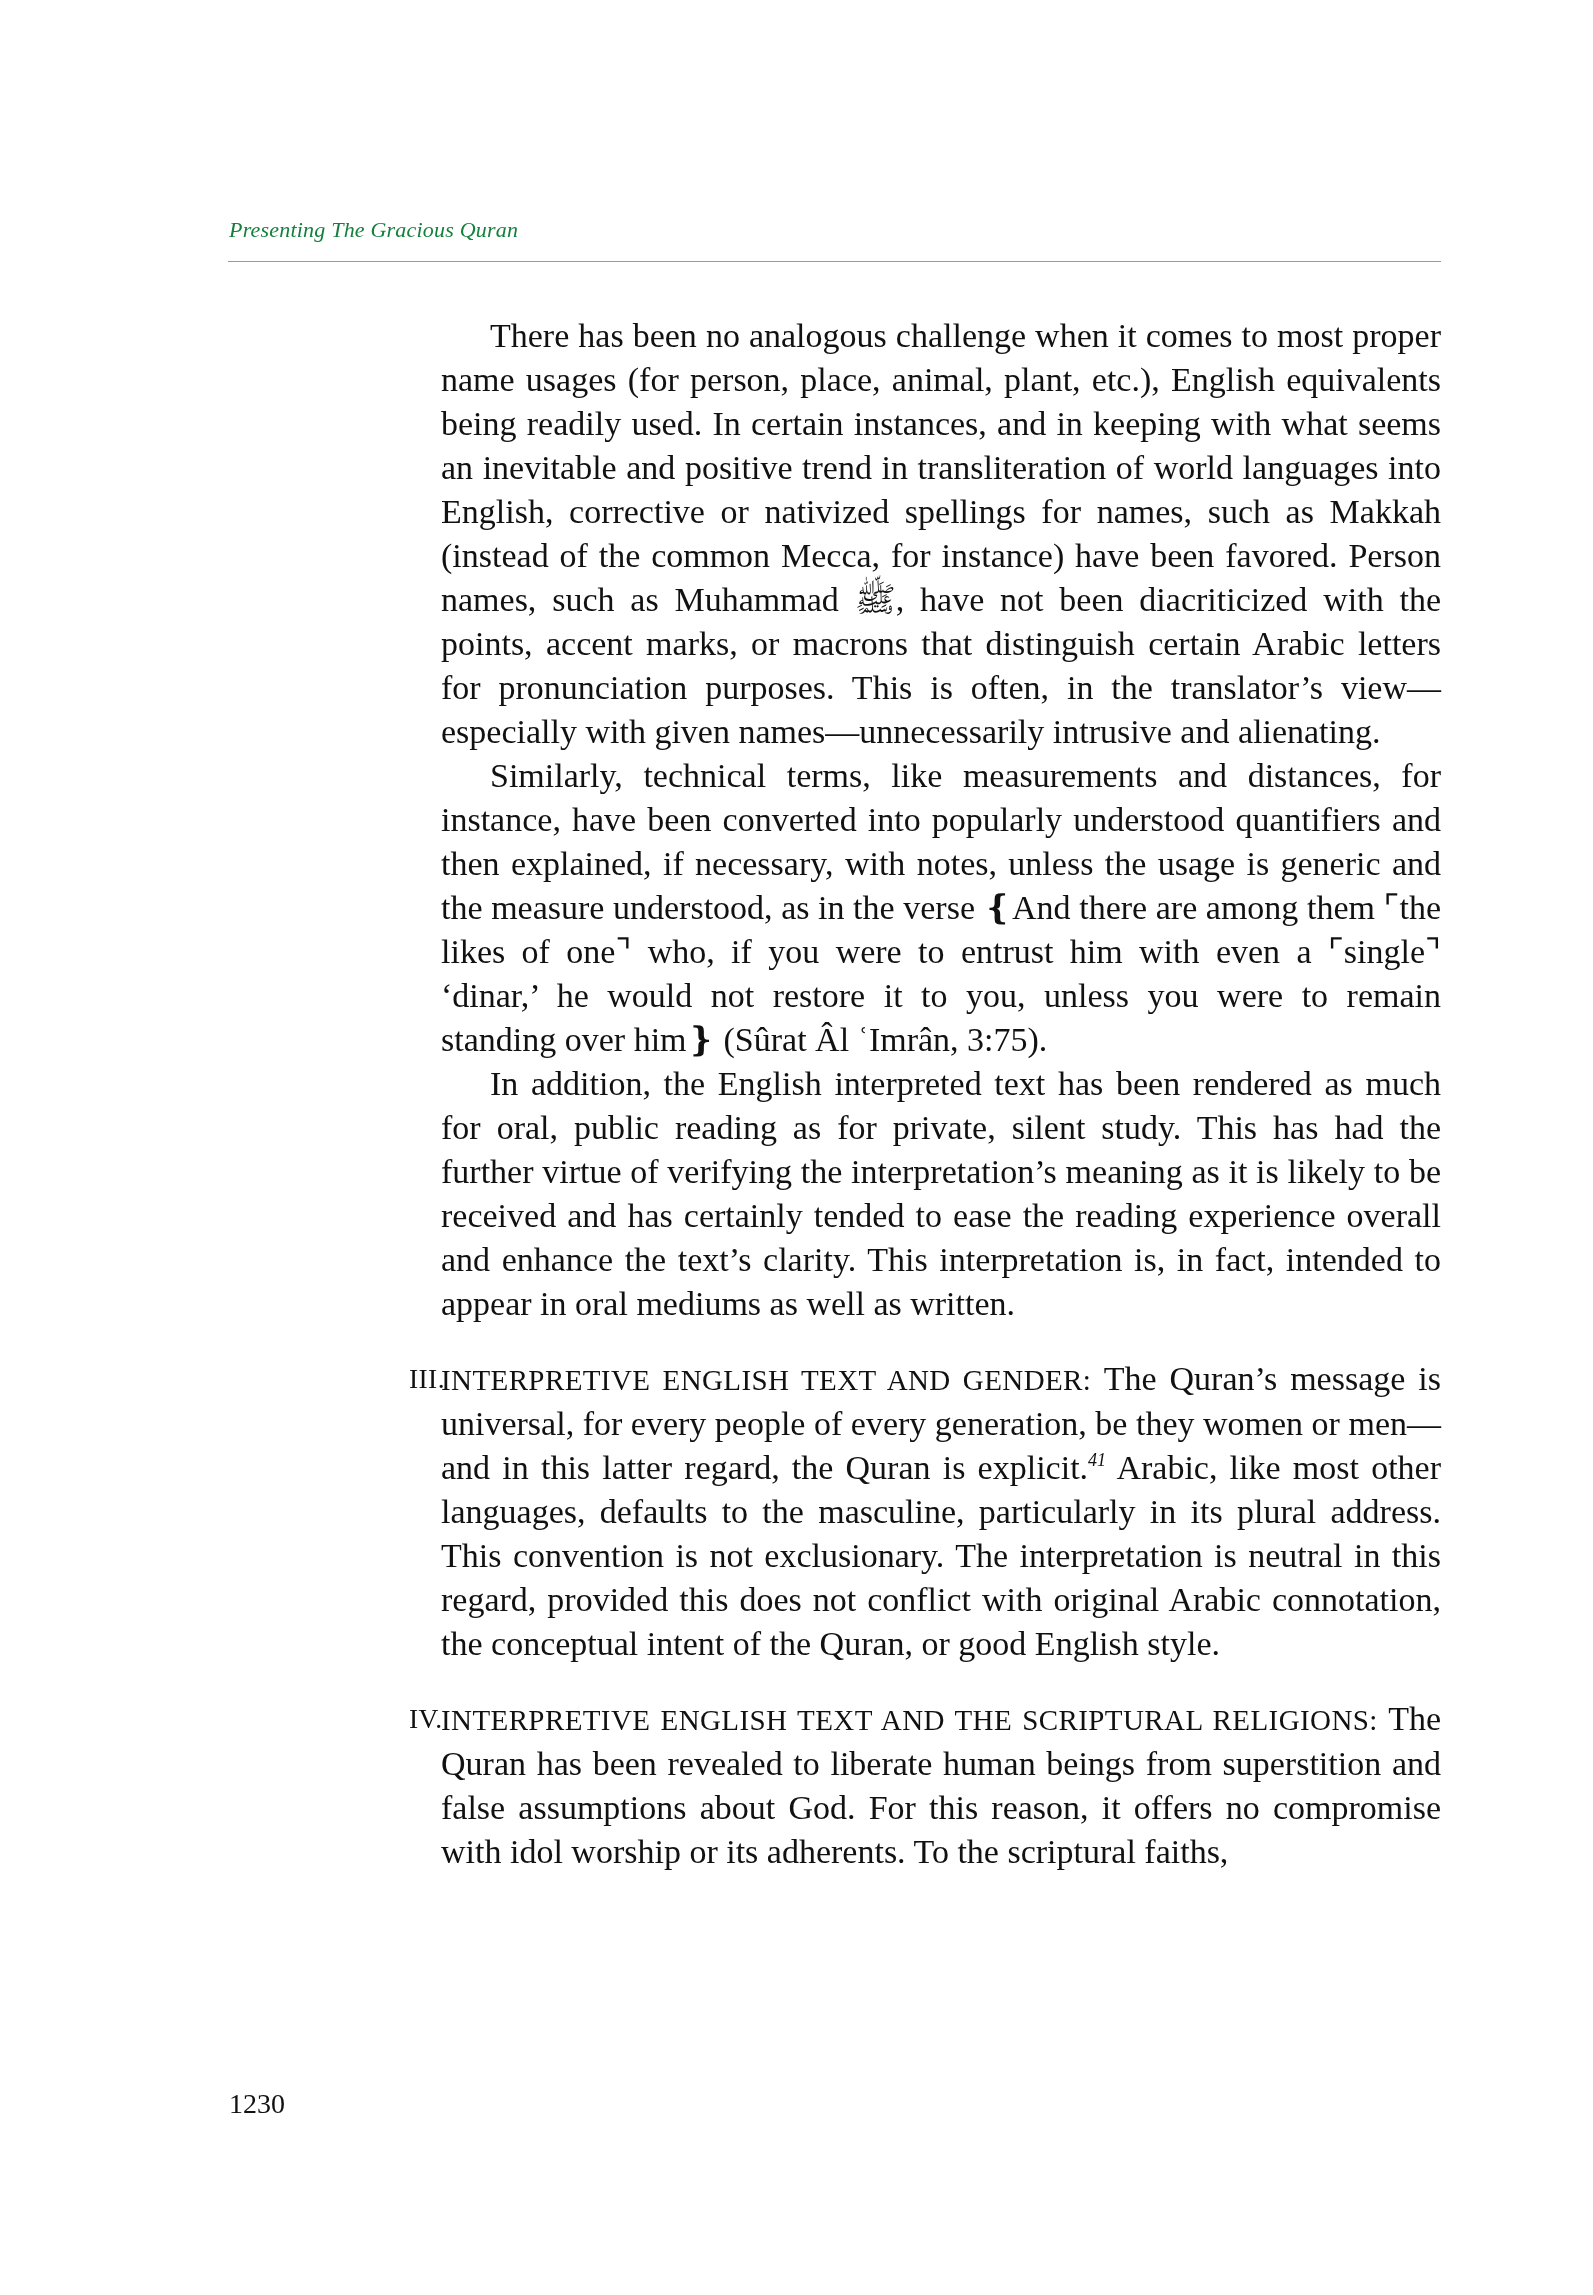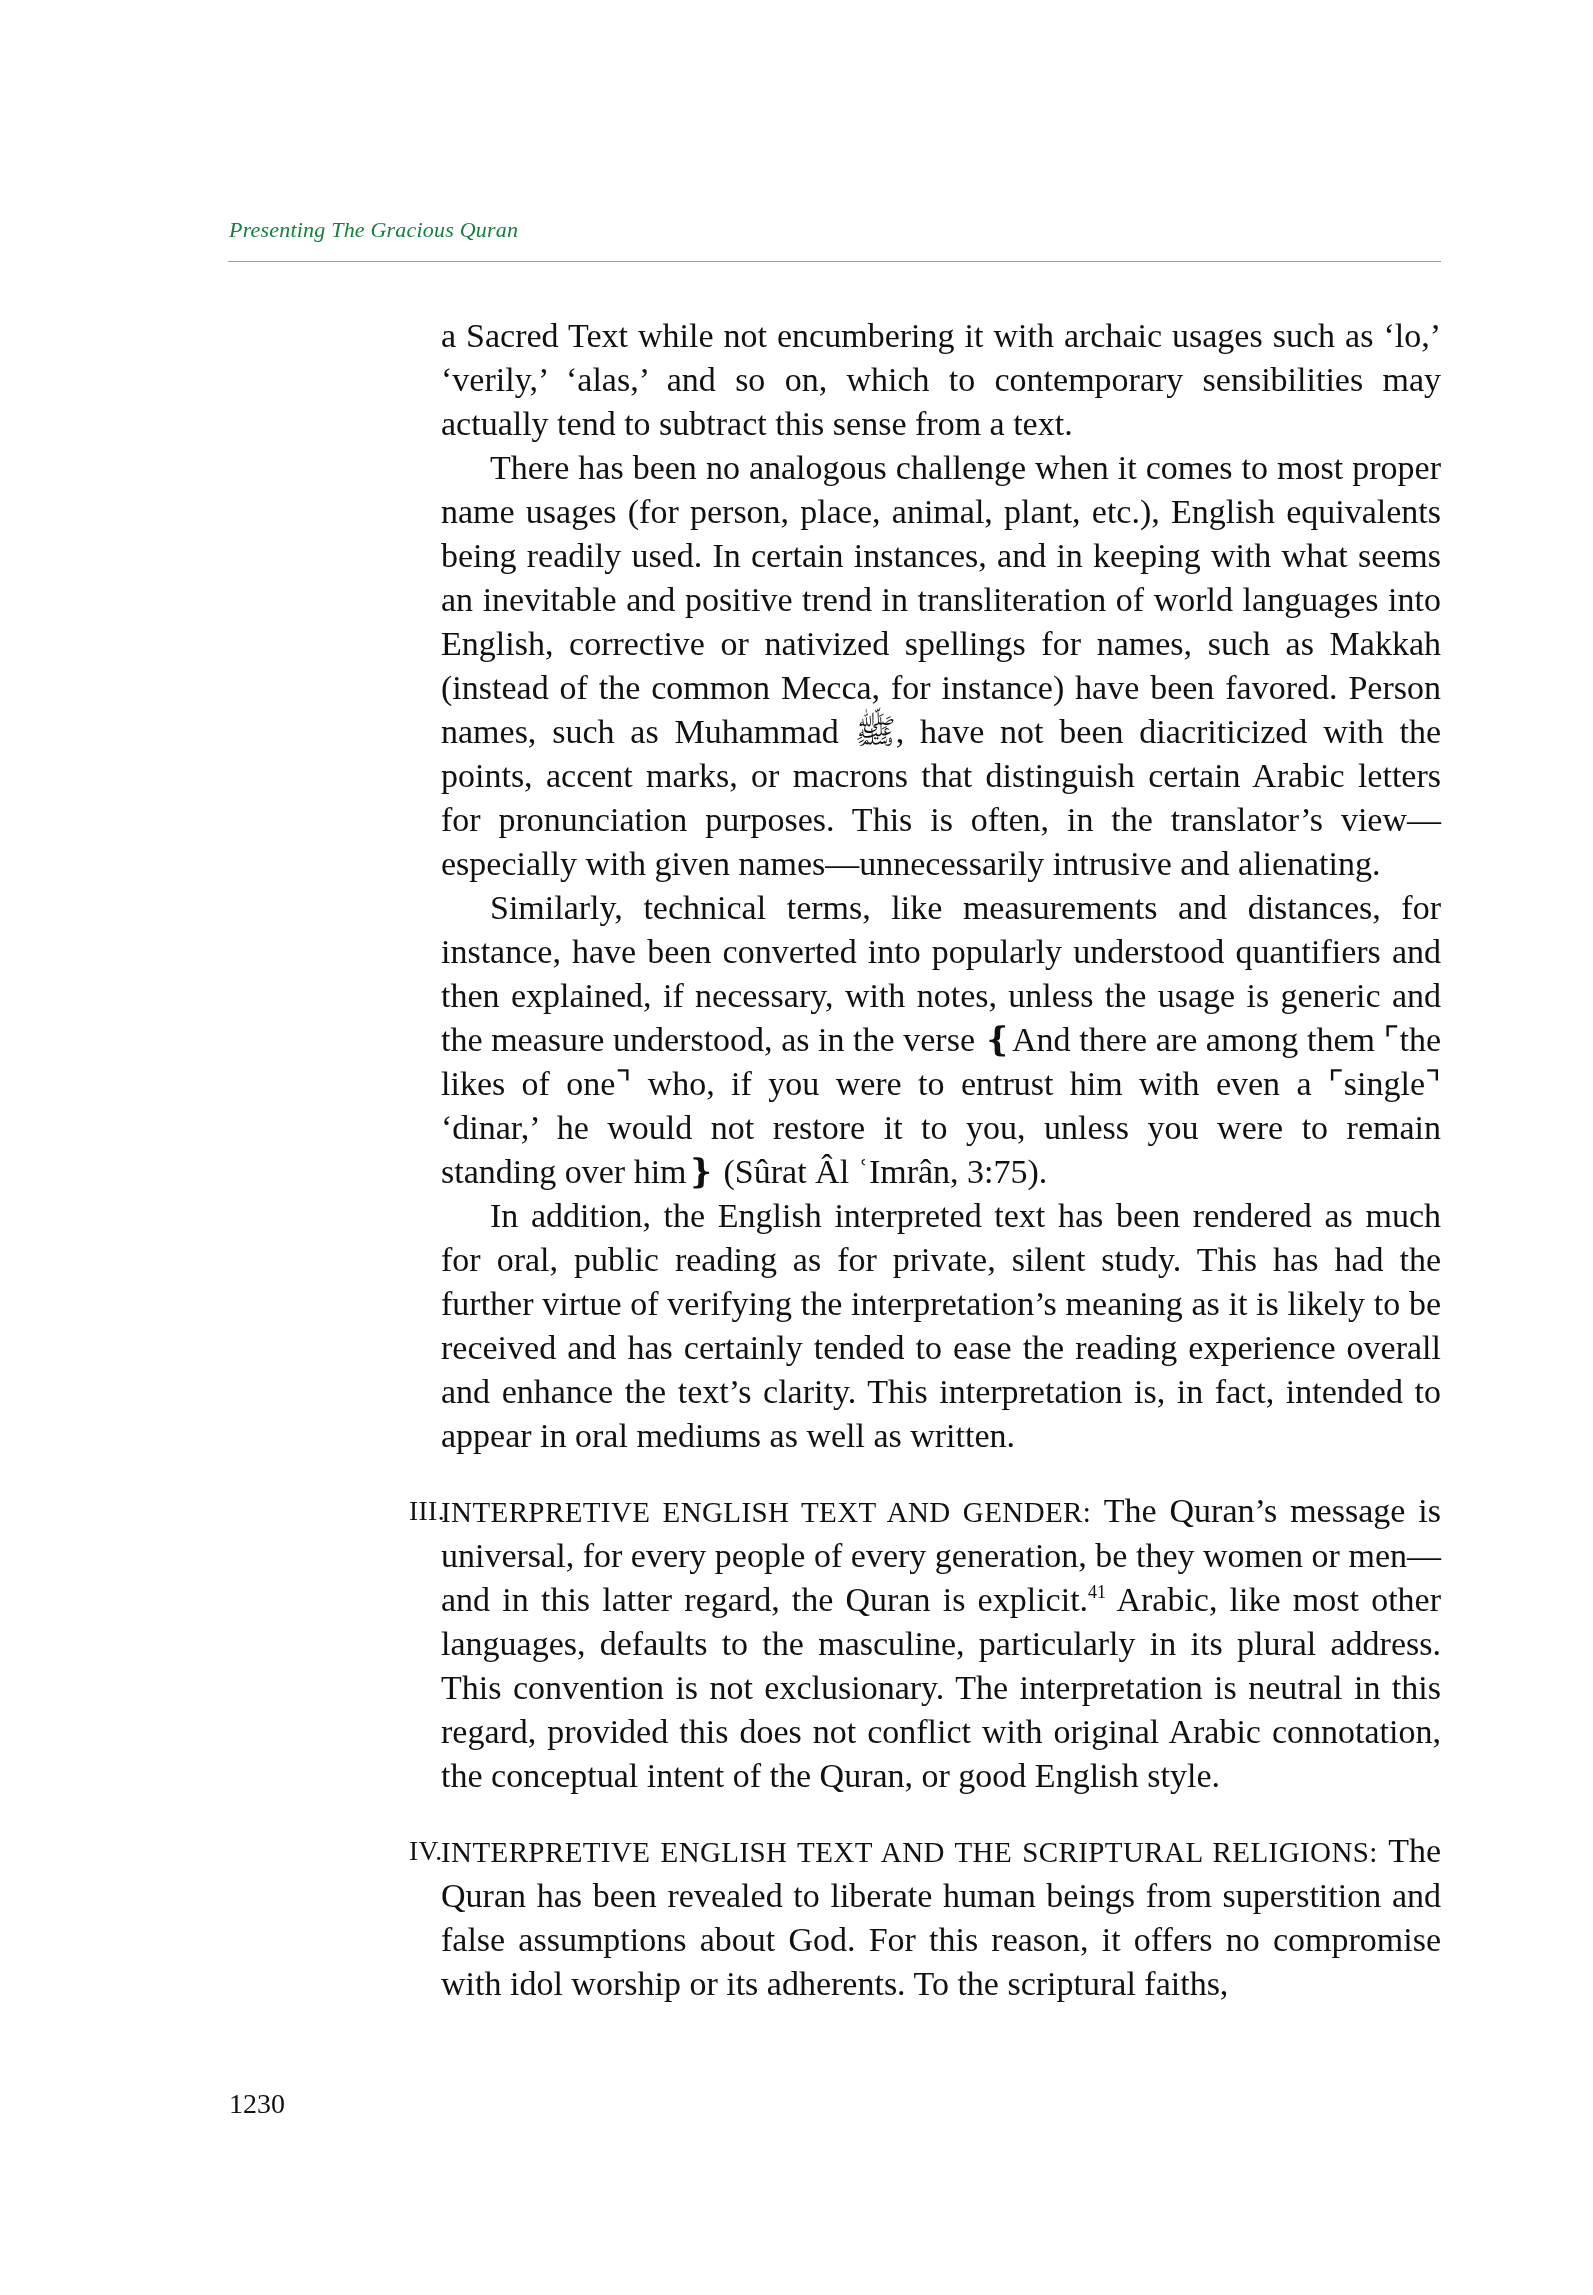--- a/index.html
+++ b/index.html
@@ -10,31 +10,30 @@
   .rule { position: absolute; left: 228px; top: 261px; width: 1213px; height: 0;
           border-top: 1.6px solid #9a9a9a; }
   .body-text { position: absolute; left: 441px; top: 314px; width: 1000px;
                font-size: 34px; line-height: 44px; text-align: justify; }
   .body-text p { margin: 0; }
   .body-text p.indent { text-indent: 49px; }
   .section { margin-top: 31px; position: relative; }
   .section .numeral { position: absolute; left: -71px; top: 0; font-size: 27.5px;
                       letter-spacing: 0.4px; margin-left: 39px; }
   .smallcaps { font-size: 29px; letter-spacing: 0.4px; }
-  sup { font-size: 18px; line-height: 0; vertical-align: 13px; }
+  sup { font-size: 18px; line-height: 0; vertical-align: 13px; font-style: italic; }
   .page-number { position: absolute; left: 229px; top: 2088px; font-size: 28px; }
 </style>
 </head>
 <body>
 
 <div class="running-head">Presenting The Gracious Quran</div>
 <div class="rule"></div>
 
 <div class="body-text">
-  <p>a Sacred Text while not encumbering it with archaic usages such as ‘lo,’ ‘verily,’ ‘alas,’ and so on, which to contemporary sensibilities may actually tend to subtract this sense from a text.</p>
   <p class="indent">There has been no analogous challenge when it comes to most proper name usages (for person, place, animal, plant, etc.), English equivalents being readily used. In certain instances, and in keeping with what seems an inevitable and positive trend in transliteration of world languages into English, corrective or nativized spellings for names, such as Makkah (instead of the common Mecca, for instance) have been favored. Person names, such as Muhammad ﷺ, have not been diacriticized with the points, accent marks, or macrons that distinguish certain Arabic letters for pronunciation purposes. This is often, in the translator’s view—especially with given names—unnecessarily intrusive and alienating.</p>
   <p class="indent">Similarly, technical terms, like measurements and distances, for instance, have been converted into popularly understood quantifiers and then explained, if necessary, with notes, unless the usage is generic and the measure understood, as in the verse ❴And there are among them ⌜the likes of one⌝ who, if you were to entrust him with even a ⌜single⌝ ‘dinar,’ he would not restore it to you, unless you were to remain standing over him❵ (Sûrat Âl ʿImrân, 3:75).</p>
   <p class="indent">In addition, the English interpreted text has been rendered as much for oral, public reading as for private, silent study. This has had the further virtue of verifying the interpretation’s meaning as it is likely to be received and has certainly tended to ease the reading experience overall and enhance the text’s clarity. This interpretation is, in fact, intended to appear in oral mediums as well as written.</p>
 
   <div class="section">
     <span class="numeral">III.</span>
     <p><span class="smallcaps">INTERPRETIVE ENGLISH TEXT AND GENDER:</span> <span>The Quran’s message is universal, for every people of every generation, be they women or men—and in this latter regard, the Quran is explicit.</span><sup>41</sup><span> Arabic, like most other languages, defaults to the masculine, particularly in its plural address. This convention is not exclusionary. The interpretation is neutral in this regard, provided this does not conflict with original Arabic connotation, the conceptual intent of the Quran, or good English style.</span></p>
   </div>
 
   <div class="section">

